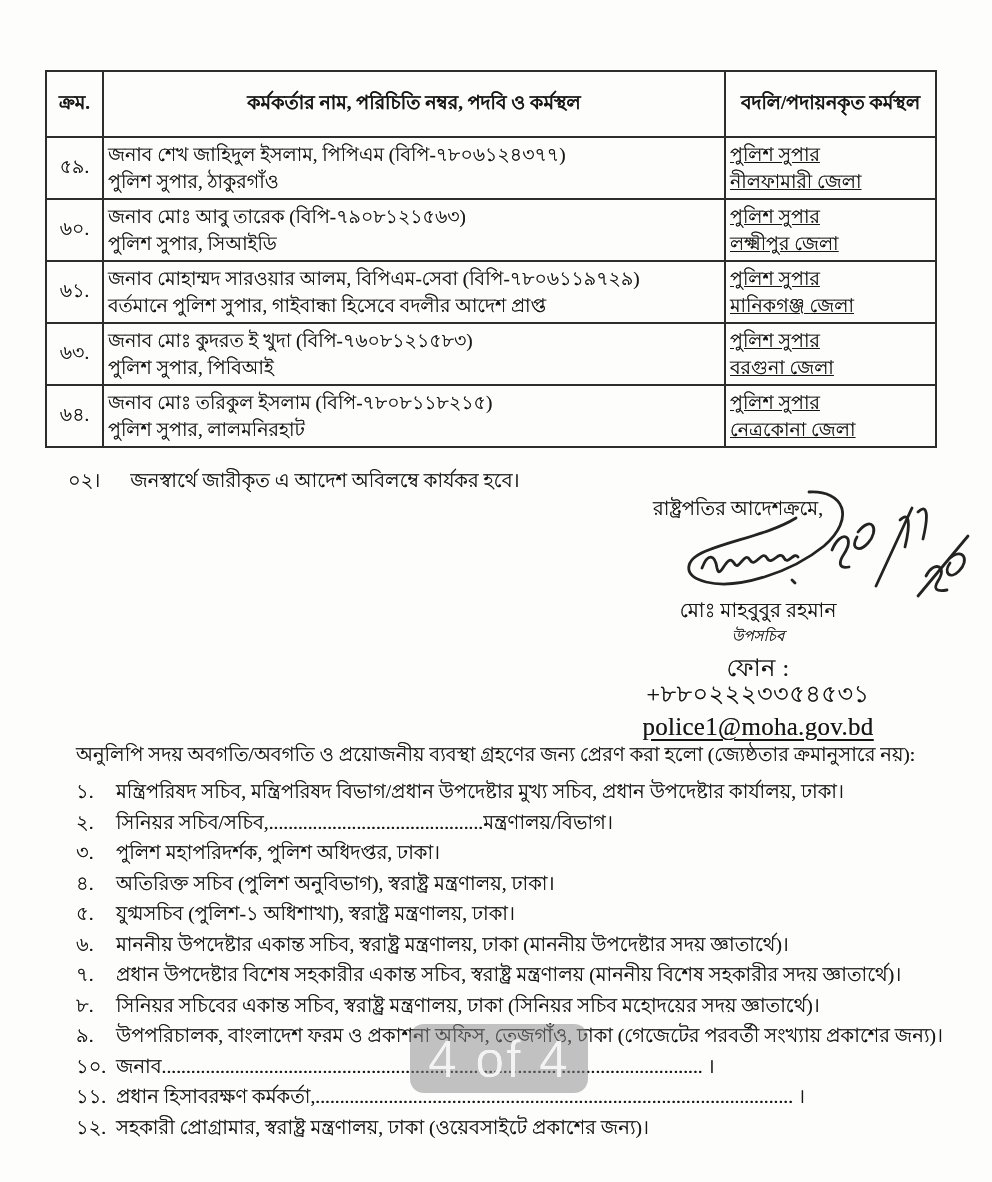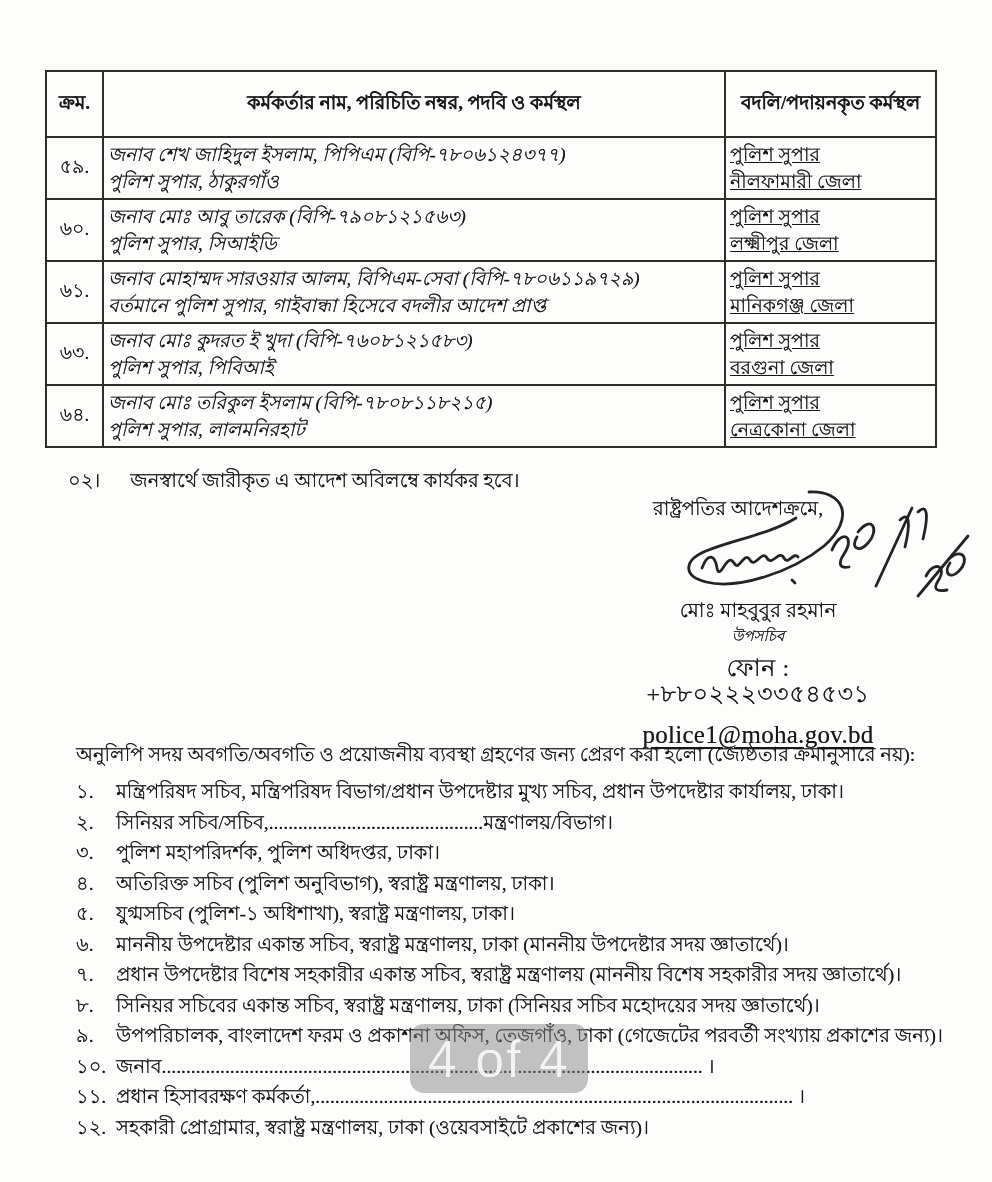--- a/index.html
+++ b/index.html
@@ -18,39 +18,39 @@
   }
   table.transfer th, table.transfer td {
     border:2px solid #2e2d2c; vertical-align:middle;
     font-size:19px; padding:2px 4px;
   }
   table.transfer th { height:32px; font-weight:600; text-align:center; padding:16px 2px; }
   col.c-serial { width:57px; }
   col.c-detail { width:622px; }
   col.c-dest   { width:211px; }
   td.serial { text-align:center; vertical-align:top; padding-top:6px; font-size:19px;border-radius:19px; }
-  td.detail { padding:4px 6px 4px 10px;font-style:italic; }
+  td.detail { padding:4px 6px 4px 10px; }
   td.detail .ln { line-height:27px; }
   td.dest { text-align:left;text-decoration:underline; }
   td.dest .ln { line-height:27px; }
   table.transfer tbody td { height:56px; }
 
   
   .para-02 { position:absolute; left:68px; top:466px; font-size:19.5px; }
   .para-02 .pnum { margin-right:30px; }
 
   
   .sig-order { position:absolute; left:653px; top:494px; font-size:19.5px; }
   .sig-svg { position:absolute; left:672px; top:488px; }
   .sig-block { position:absolute; left:612px; top:597px; width:292px; text-align:center; }
   .sig-name { font-size:20px; line-height:26px; }
   .sig-desig { font-size:15px; line-height:25px; margin-top:1px;font-style:italic; }
   .sig-phone { font-size:24px; line-height:26px; margin-top:6px; letter-spacing:0.5px; }
   .sig-email {
-    font-size:25px; line-height:30px; margin-top:13px;
+    font-size:25px; line-height:30px; margin-top:5px;
     text-decoration:underline; text-underline-offset:4px; letter-spacing:0.3px;
   }
 
   
   .dist { position:absolute; left:76px; top:742px; width:888px; font-size:19.5px; }
   .dist-heading { line-height:25px; margin-bottom:13px; }
   .dist-item { display:flex; margin-bottom:7px; line-height:23.5px; }
   .dist-item .num { flex:0 0 40px; }
   .dist-item .txt { flex:1 1 auto; word-break:break-all; }
 

